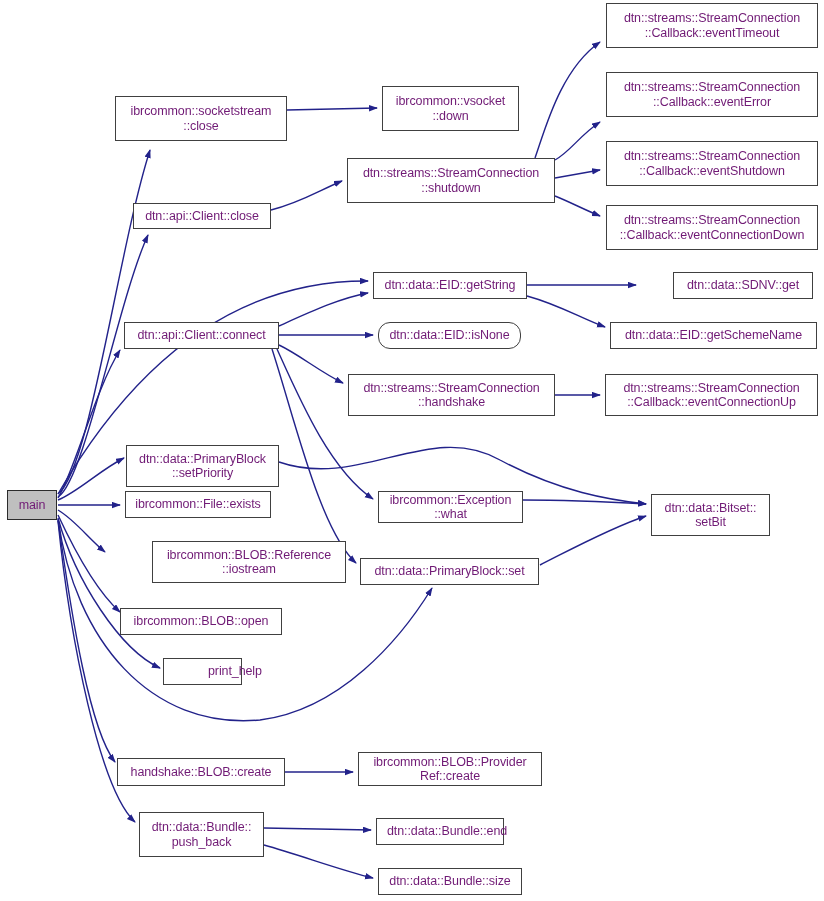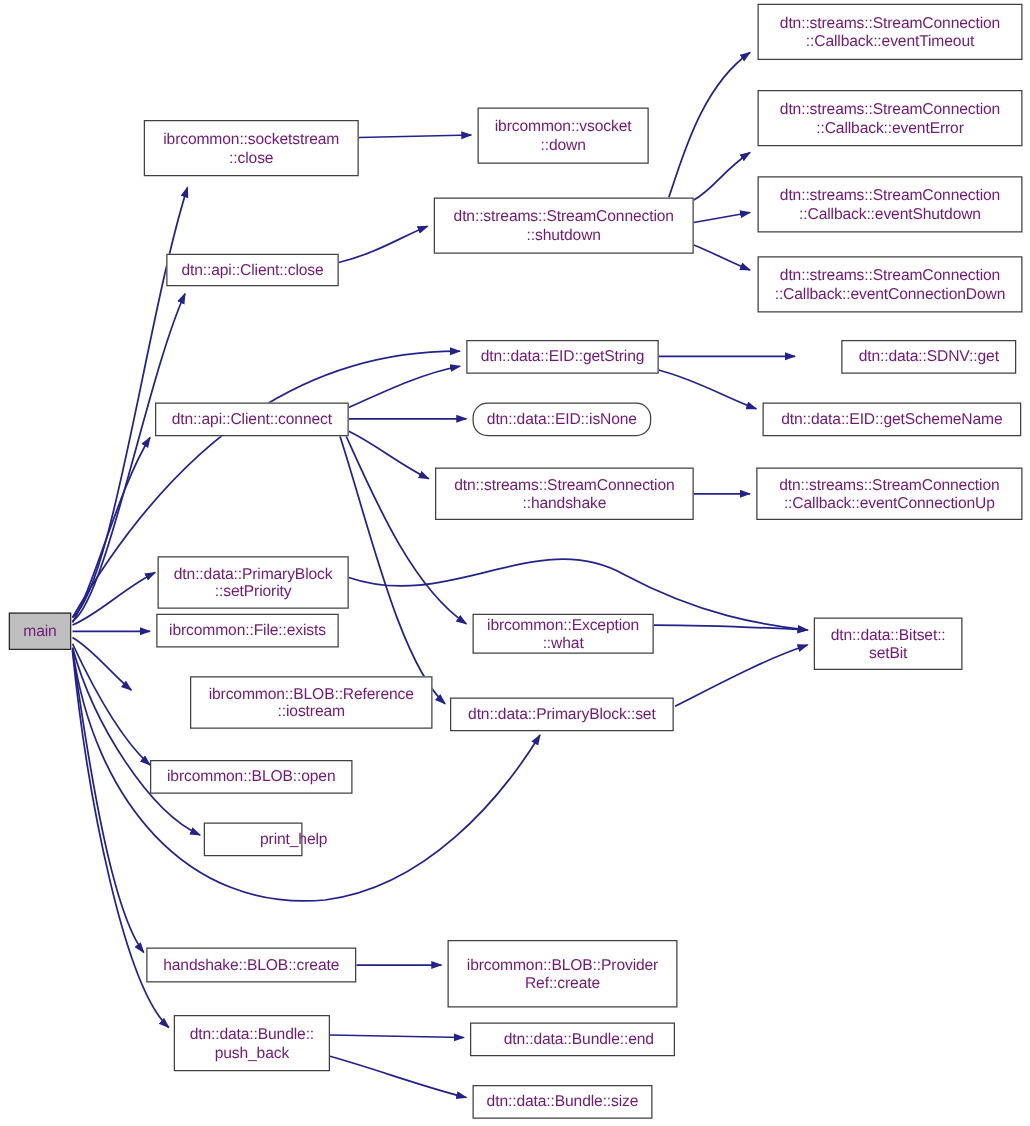--- a/index.html
+++ b/index.html
@@ -125,20 +125,20 @@
       <div class="node" style="left: 104px; top: 541px; width: 194px; height: 42px; margin-left: 48px;"><span class="lbl">ibrcommon::BLOB::Reference
 ::iostream</span></div>
       <div class="node" style="left: 120px; top: 608px; width: 162px; height: 27px;"><span class="lbl">ibrcommon::BLOB::open</span></div>
       <div class="node" style="left: 163px; top: 658px; width: 79px; height: 27px; padding-left: 44px;"><span class="lbl">print_help</span></div>
       <div class="node" style="left: 378px; top: 491px; width: 145px; height: 32px;"><span class="lbl">ibrcommon::Exception
 ::what</span></div>
       <div class="node" style="left: 651px; top: 494px; width: 119px; height: 42px;"><span class="lbl">dtn::data::Bitset::
 setBit</span></div>
       <div class="node" style="left: 360px; top: 558px; width: 179px; height: 27px;"><span class="lbl">dtn::data::PrimaryBlock::set</span></div>
       <div class="node" style="left: 117px; top: 758px; width: 168px; height: 28px;"><span class="lbl">handshake::BLOB::create</span></div>
-      <div class="node" style="left: 358px; top: 752px; width: 184px; height: 54px;"><span class="lbl">ibrcommon::BLOB::Provider
+      <div class="node" style="left: 358px; top: 752px; width: 184px; height: 34px;"><span class="lbl">ibrcommon::BLOB::Provider
 Ref::create</span></div>
       <div class="node" style="left: 139px; top: 812px; width: 125px; height: 45px;"><span class="lbl">dtn::data::Bundle::
 push_back</span></div>
-      <div class="node" style="left: 376px; top: 818px; width: 164px; height: 27px; padding-left: 10px;"><span class="lbl">dtn::data::Bundle::end</span></div>
+      <div class="node" style="left: 376px; top: 818px; width: 128px; height: 27px; padding-left: 10px;"><span class="lbl">dtn::data::Bundle::end</span></div>
       <div class="node" style="left: 378px; top: 868px; width: 144px; height: 27px; align-items: center;"><span class="lbl">dtn::data::Bundle::size</span></div>
     </div>
 </div>
 
 </body></html>

